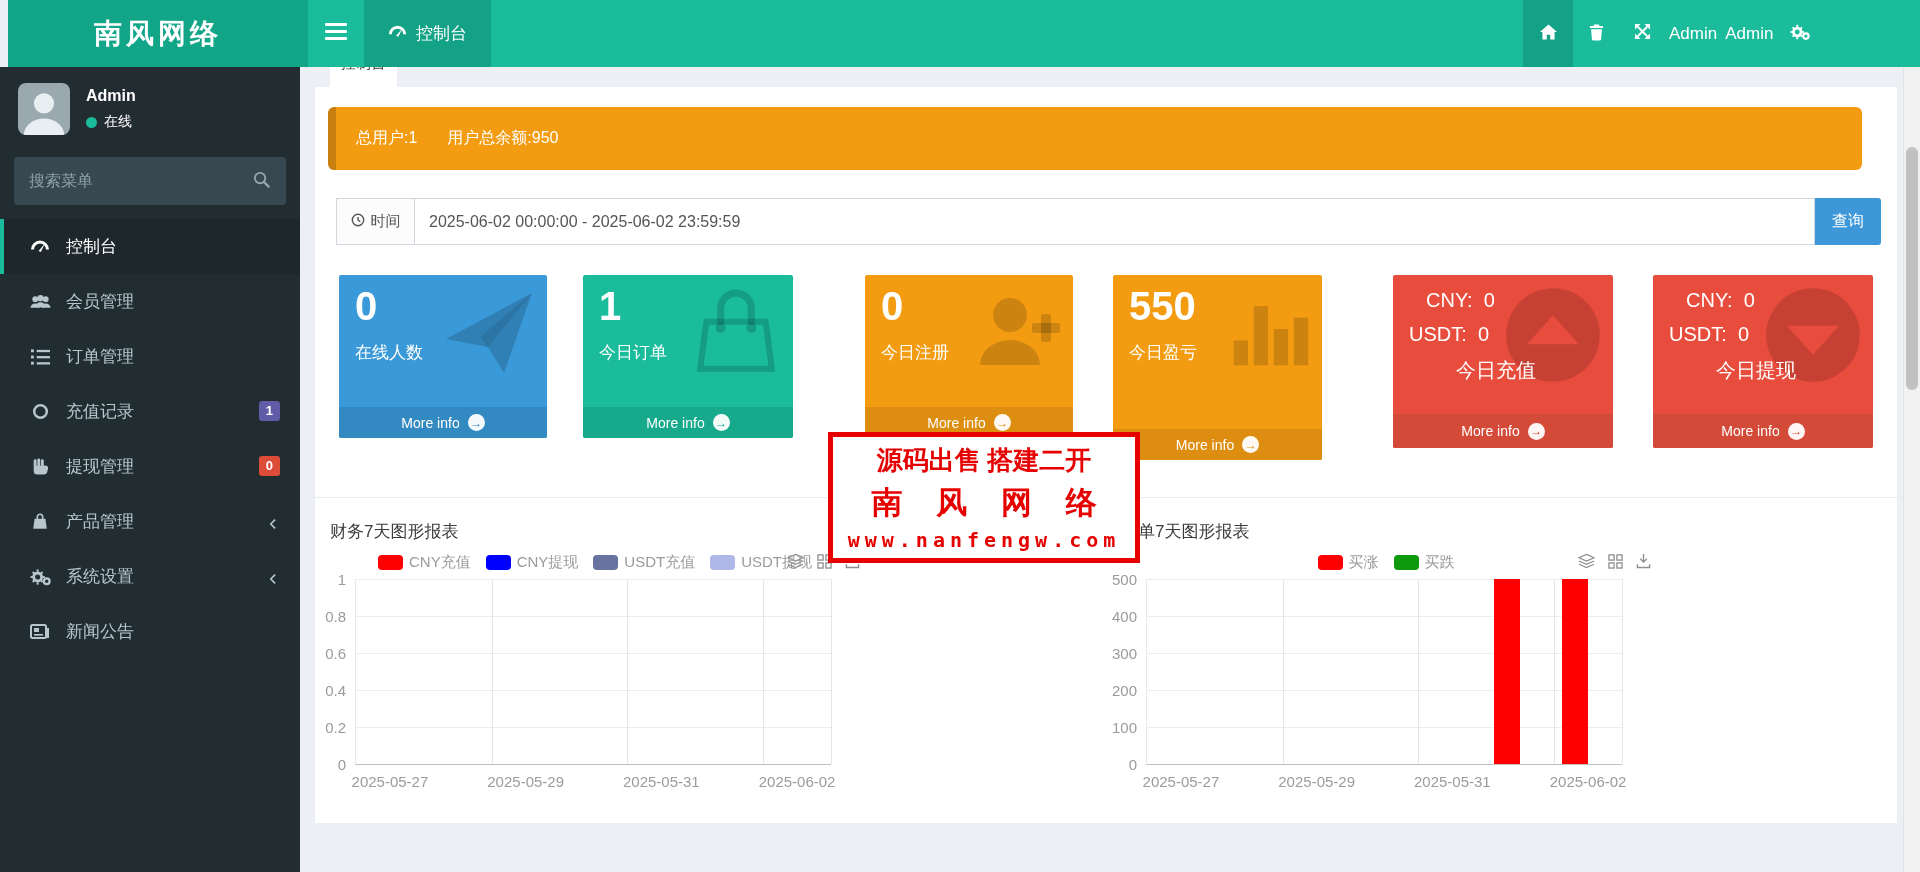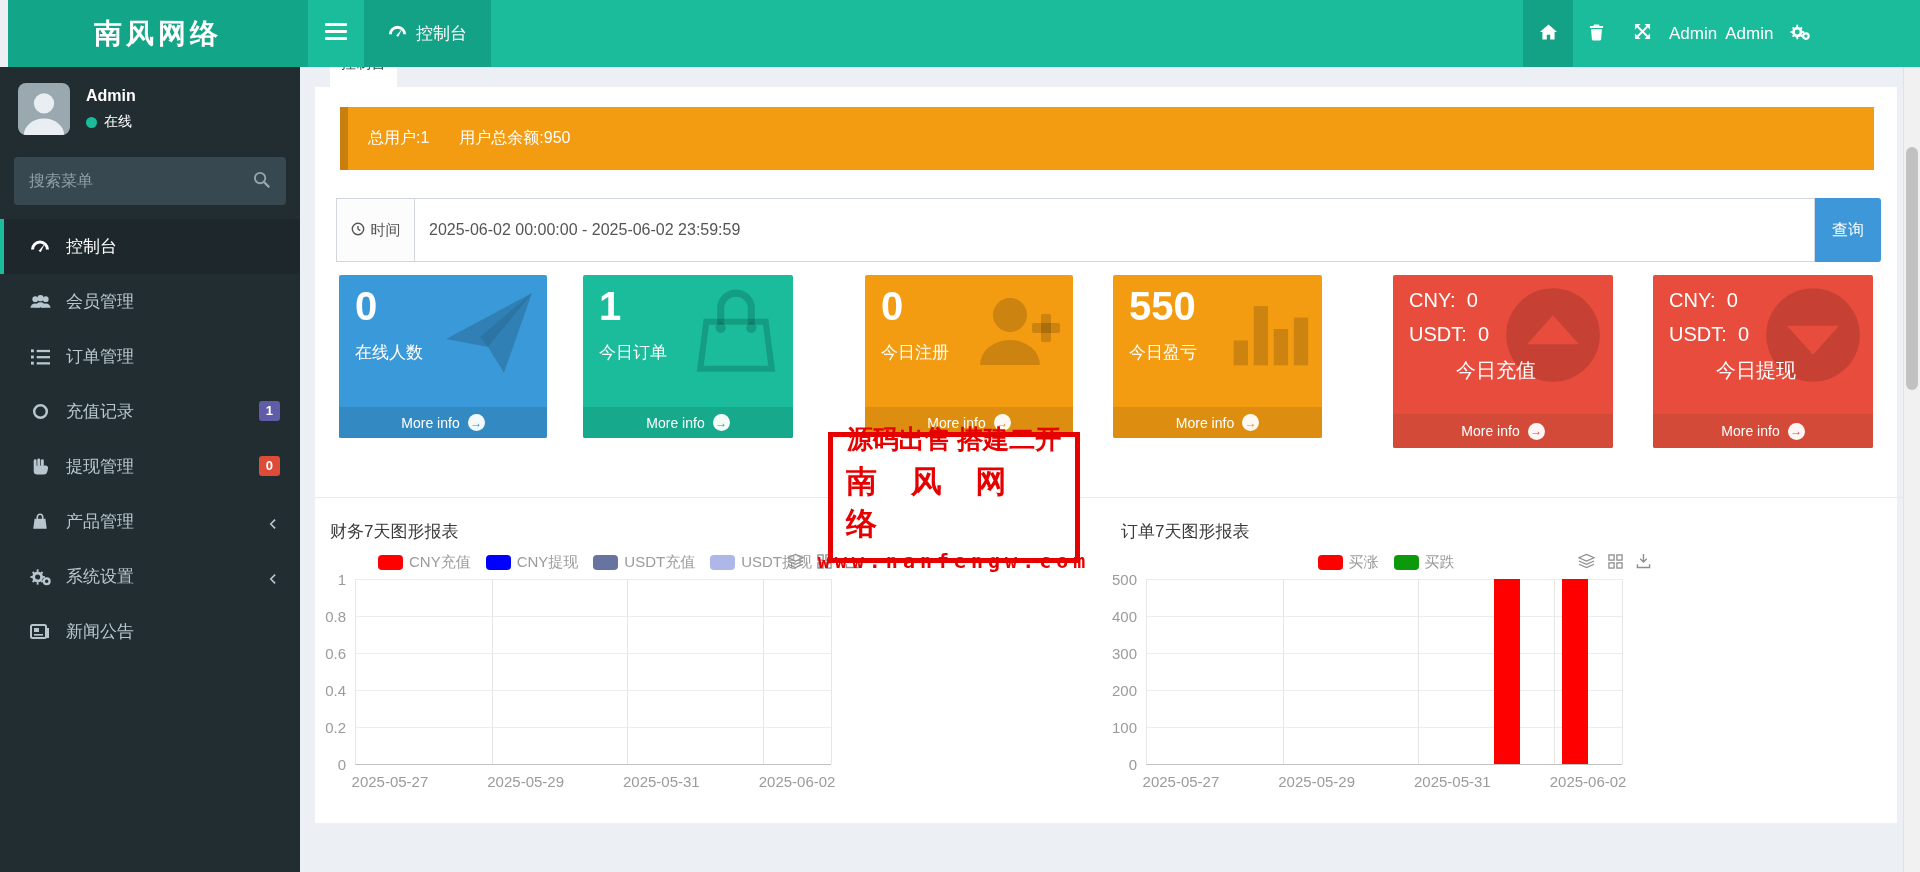--- a/index.html
+++ b/index.html
@@ -42,38 +42,38 @@
   .badge-red{background:#dd4b39;}
   .chev{position:absolute;right:24px;top:21px;color:#b8c7ce;}
 
   
   .content{position:absolute;left:300px;top:67px;width:1620px;height:805px;background:#ecf0f5;}
   .breadcrumb-tab{position:absolute;left:30px;top:0;width:67px;height:20px;background:#fff;overflow:hidden;z-index:5;cursor:pointer;}
   .breadcrumb-tab span{display:block;margin-top:-13px;text-align:center;font-size:15px;color:#444;}
   .panel{position:absolute;left:15px;top:20px;width:1582px;height:736px;background:#fff;}
 
   .alert-banner{position:absolute;left:13px;top:20px;width:1534px;height:63px;box-sizing:border-box;background:#f39c12;
-        border-left:8px solid #c87f0e;border-radius:0;color:#fff;font-size:16px;display:flex;align-items:center;
-        gap:30px;padding-left:20px;margin-left:12px;}
-
-  .filter-row{position:absolute;left:21px;top:111px;width:1545px;height:64px;display:flex;}
+        border-left:8px solid #c87f0e;border-radius:6px;color:#fff;font-size:16px;display:flex;align-items:center;
+        gap:30px;padding-left:20px;}
+
+  .filter-row{position:absolute;left:21px;top:111px;width:1545px;height:47px;display:flex;}
   .addon{width:79px;box-sizing:border-box;border:1px solid #d2d6de;background:#fcfcfc;display:flex;align-items:center;
         justify-content:center;gap:6px;color:#555;font-size:15px;}
   .filter-input{flex:1;box-sizing:border-box;border:1px solid #d2d6de;border-left:none;padding:0 14px;font-size:16px;
         color:#555;outline:none;font-family:inherit;}
   .query-btn{width:66px;background:#3d97d9;color:#fff;border:none;font-size:16px;cursor:pointer;border-radius:0 3px 3px 0;font-family:inherit;}
 
   
   .info-box{position:absolute;top:188px;border-radius:2px;color:#fff;overflow:hidden;}
   .ib-body{position:relative;height:calc(100% - 31px);}
   .ib-red .ib-body{height:calc(100% - 34px);}
   .ib-num{position:relative;z-index:2;font-size:40px;font-weight:bold;padding:10px 0 0 16px;line-height:1.05;}
   .ib-label{position:relative;z-index:2;font-size:17px;padding:14px 0 0 16px;}
   .ib-line{position:relative;z-index:2;font-size:20px;padding:11px 0 0 16px;white-space:pre;}
-  .ib-line.first{padding-top:14px;}
+  .ib-line.first{padding-top:14px;margin-left:17px;}
   .ib-cnlabel{position:relative;z-index:2;font-size:20px;padding:11px 0 0 16px;margin-left:47px;}
   .ib-icon{position:absolute;top:12px;right:10px;z-index:1;}
   .ib-icon.circle{top:8px;right:8px;}
   .ib-footer{position:absolute;bottom:0;left:0;right:0;height:31px;display:flex;align-items:center;justify-content:center;
         gap:8px;font-size:14px;color:#fff;cursor:pointer;}
   .ib-red .ib-footer{height:34px;}
   .mi-circle{width:17px;height:17px;border-radius:50%;background:rgba(255,255,255,0.95);display:inline-flex;
         align-items:center;justify-content:center;font-weight:bold;font-size:12px;}
   .ib-blue{background:#3a99d8;}   .ib-blue .ib-footer{background:#338ac2;}   .ib-blue .mi-circle{color:#338ac2;}
   .ib-teal{background:#1abc9c;}   .ib-teal .ib-footer{background:#16a98c;}   .ib-teal .mi-circle{color:#16a98c;}
@@ -92,21 +92,21 @@
   .toolbox{position:absolute;right:0;top:10px;display:flex;gap:13px;color:#8f8f8f;z-index:3;}
   .toolbox .tbi{cursor:pointer;display:flex;align-items:center;}
   .plot{position:absolute;left:25px;top:36px;width:475px;height:185px;border-bottom:1px solid #c0c0c0;border-left:1px solid #e8e8e8;}
   .gridline-h{position:absolute;left:0;width:100%;height:1px;background:#ededed;}
   .gridline-v{position:absolute;top:0;height:100%;width:1px;background:#e6e6e6;}
   .ytick{position:absolute;right:calc(100% + 10px);transform:translateY(-50%);font-size:15px;color:#9b9b9b;white-space:nowrap;}
   .xtick{position:absolute;top:calc(100% + 9px);transform:translateX(-50%);font-size:15px;color:#9b9b9b;white-space:nowrap;}
   .bar{position:absolute;bottom:0;}
 
   
-  .watermark{position:absolute;left:528px;top:365px;width:252px;height:131px;box-sizing:border-box;background:#fff;
+  .watermark{position:absolute;left:528px;top:365px;width:312px;height:131px;box-sizing:border-box;background:#fff;
         border:5px solid #e60000;z-index:40;display:flex;flex-direction:column;align-items:center;justify-content:center;
         color:#e60000;font-family:"Liberation Serif",serif;}
   .wm1{font-size:26px;font-weight:bold;}
   .wm2{font-size:31px;font-weight:bold;letter-spacing:13px;padding-left:13px;margin-top:4px;}
   .wm3{font-size:20px;font-weight:bold;letter-spacing:5px;font-family:"DejaVu Sans Mono",monospace;margin-top:4px;}
 
   
   .sb-track{position:absolute;right:0;top:67px;width:17px;height:805px;background:#f1f1f1;border-left:1px solid #e2e2e2;box-sizing:border-box;z-index:30;}
   .sb-thumb{position:absolute;left:2px;right:2px;top:80px;height:243px;background:#c1c1c1;border-radius:7px;cursor:pointer;}
 </style>
@@ -414,21 +414,21 @@
                 </g>
               </svg>
           </span>
         </div>
         <div class="ib-footer">
           <span>More info</span>
           <span class="mi-circle">→</span>
         </div>
       </div>
 
-      <div class="info-box ib-orange" style="left:798px;width:209px;height:163px;">
+      <div class="info-box ib-orange" style="left:798px;width:209px;height:185px;">
         <div class="ib-body">
           <div class="ib-num">550</div>
           <div class="ib-label">今日盈亏</div>
           <span class="ib-icon">
             <svg width="86" height="86" viewBox="0 0 90 90">
                 <g fill="rgba(0,0,0,0.16)">
                   <rect x="8" y="56" width="15" height="26"></rect>
                   <rect x="29" y="20" width="15" height="62"></rect>
                   <rect x="50" y="44" width="15" height="38"></rect>
                   <rect x="71" y="32" width="15" height="50"></rect>

